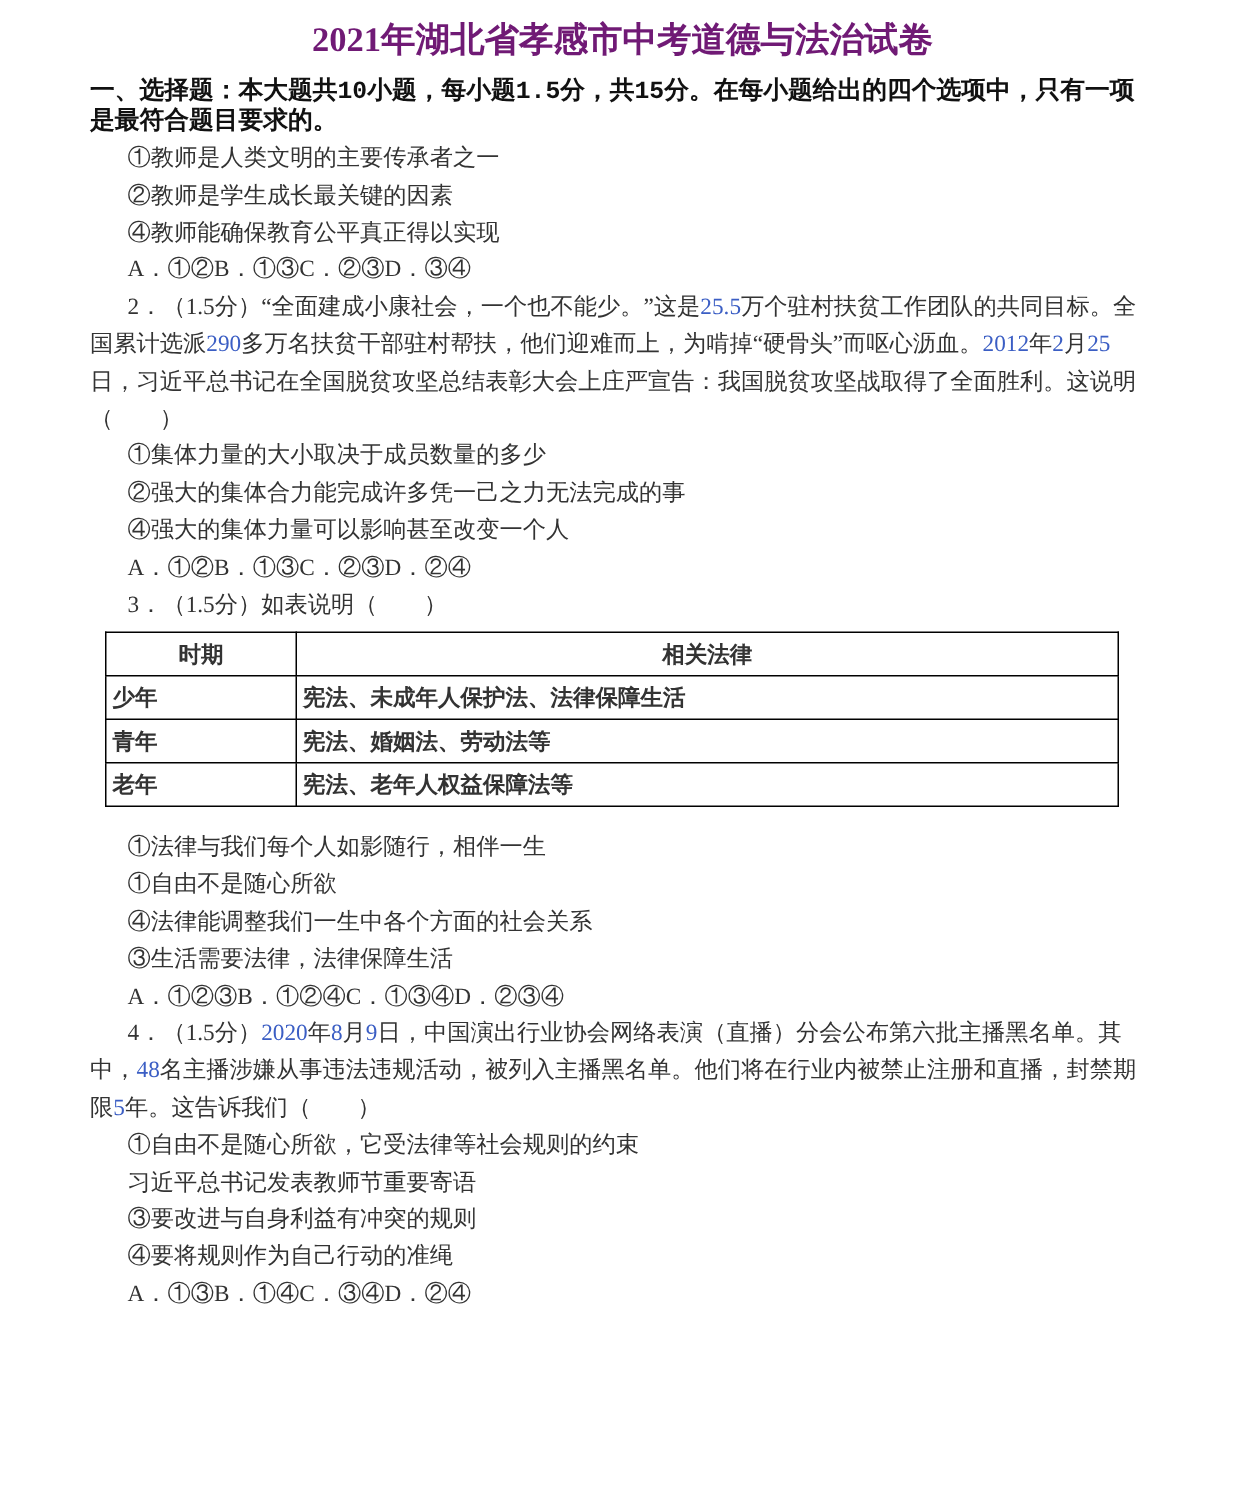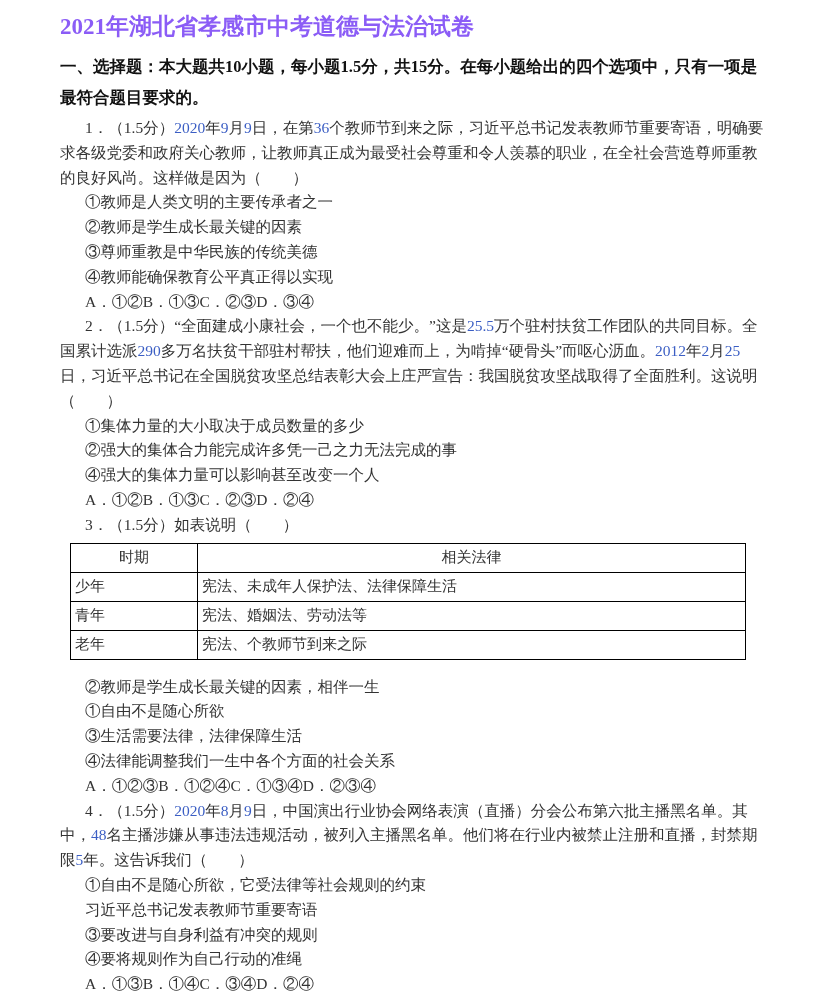--- a/index.html
+++ b/index.html
@@ -13,33 +13,34 @@
     overflow: hidden;
     font-family: "Liberation Serif", "DejaVu Serif", serif;
     color: #333333;
   }
   .page {
     padding: 6px 61px 0 60px;
     box-sizing: border-box;
     width: 831px;
   }
   .page-title {
-    text-align: left;
+    text-align: center;
     font-size: 23px;
     font-weight: bold;
-    color: #8b5cf6;
+    color: #701a75;
     margin: 6px 0 9px 0;
     line-height: 30px;
   }
   .section-header {
     font-size: 16.5px;
     font-weight: bold;
     color: #111111;
-    line-height: 31px;
+    line-height: 20px;
     margin: 0 0 3px 0;
+    font-family: Liberation Mono, monospace;
   }
   .question {
     margin: 0;
   }
   .question p {
     margin: 0;
     font-size: 15.5px;
     line-height: 24.8px;
   }
   .stem {
@@ -57,41 +58,39 @@
     width: 676px;
     margin: 5px 0 15px 10px;
   }
   table.law-table th,
   table.law-table td {
     border: 1.5px solid #000000;
     height: 28px;
     padding: 0 4px;
     vertical-align: middle;
     font-size: 15px;
-    font-weight: normal;
+    font-weight: bold;
     color: #333333;
   }
   table.law-table .col-period {
     width: 118px;
   }
 </style>
 </head>
 <body style="--num-color: #3B5EC4; color: rgb(51, 51, 51);">
 
 <div class="page">
 
   <h1 class="page-title">2021年湖北省孝感市中考道德与法治试卷</h1>
 
   <p class="section-header">一、选择题：本大题共10小题，每小题1.5分，共15分。在每小题给出的四个选项中，只有一项是最符合题目要求的。</p>
 
   <section class="question">
-    <p class="stem"><span>1．</span><span>（1.5分）</span><span><span class="num">2020</span>年<span class="num">9</span>月<span class="num">9</span>日，在第<span class="num">36</span>个教师节到来之际，习近平总书记发表教师节重要寄语，明确要求各级党委和政府关心教师，让教师真正成为最受社会尊重和令人羡慕的职业，在全社会营造尊师重教的良好风尚。这样做是因为（　　）</span></p>
     <p class="q-item">①教师是人类文明的主要传承者之一</p>
     <p class="q-item">②教师是学生成长最关键的因素</p>
-    <p class="q-item">③尊师重教是中华民族的传统美德</p>
     <p class="q-item">④教师能确保教育公平真正得以实现</p>
     <p class="q-options">A．①②B．①③C．②③D．③④</p>
   </section>
 
   <section class="question">
     <p class="stem"><span>2．</span><span>（1.5分）</span><span>“全面建成小康社会，一个也不能少。”这是<span class="num">25.5</span>万个驻村扶贫工作团队的共同目标。全国累计选派<span class="num">290</span>多万名扶贫干部驻村帮扶，他们迎难而上，为啃掉“硬骨头”而呕心沥血。<span class="num">2012</span>年<span class="num">2</span>月<span class="num">25</span>日，习近平总书记在全国脱贫攻坚总结表彰大会上庄严宣告：我国脱贫攻坚战取得了全面胜利。这说明（　　）</span></p>
     <p class="q-item">①集体力量的大小取决于成员数量的多少</p>
     <p class="q-item">②强大的集体合力能完成许多凭一己之力无法完成的事</p>
     <p class="q-item">④强大的集体力量可以影响甚至改变一个人</p>
     <p class="q-options">A．①②B．①③C．②③D．②④</p>
@@ -109,29 +108,29 @@
       <tr>
         <td>少年</td>
         <td>宪法、未成年人保护法、法律保障生活</td>
       </tr>
       <tr>
         <td>青年</td>
         <td>宪法、婚姻法、劳动法等</td>
       </tr>
       <tr>
         <td>老年</td>
-        <td>宪法、个教师节到来之际</td>
+        <td>宪法、老年人权益保障法等</td>
       </tr>
     </tbody>
       </table>
 
-    <p class="q-item">②教师是学生成长最关键的因素，相伴一生</p>
+    <p class="q-item">①法律与我们每个人如影随行，相伴一生</p>
     <p class="q-item">①自由不是随心所欲</p>
+    <p class="q-item">④法律能调整我们一生中各个方面的社会关系</p>
     <p class="q-item">③生活需要法律，法律保障生活</p>
-    <p class="q-item">④法律能调整我们一生中各个方面的社会关系</p>
     <p class="q-options">A．①②③B．①②④C．①③④D．②③④</p>
   </section>
 
   <section class="question">
     <p class="stem"><span>4．</span><span>（1.5分）</span><span><span class="num">2020</span>年<span class="num">8</span>月<span class="num">9</span>日，中国演出行业协会网络表演（直播）分会公布第六批主播黑名单。其中，<span class="num">48</span>名主播涉嫌从事违法违规活动，被列入主播黑名单。他们将在行业内被禁止注册和直播，封禁期限<span class="num">5</span>年。这告诉我们（　　）</span></p>
     <p class="q-item">①自由不是随心所欲，它受法律等社会规则的约束</p>
     <p class="q-item">习近平总书记发表教师节重要寄语</p>
     <p class="q-item">③要改进与自身利益有冲突的规则</p>
     <p class="q-item">④要将规则作为自己行动的准绳</p>
     <p class="q-options">A．①③B．①④C．③④D．②④</p>

